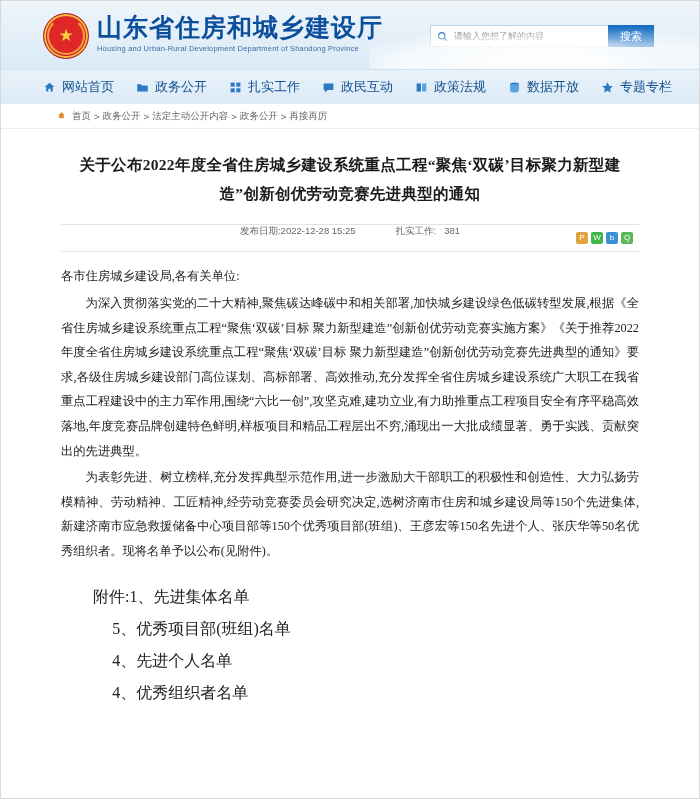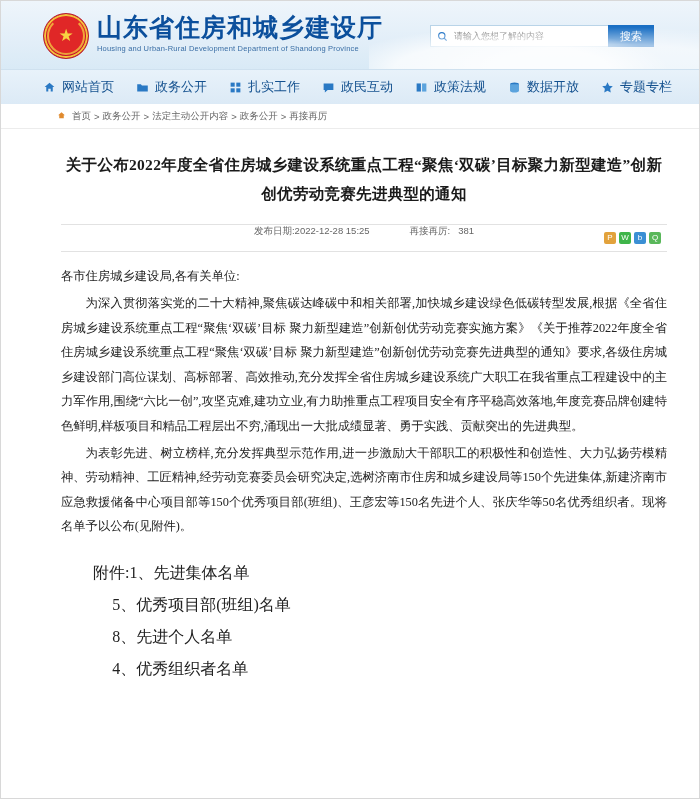--- a/index.html
+++ b/index.html
@@ -157,21 +157,21 @@
     font-size: 9.5px;
     color: #666;
     border-bottom: 1px solid #ececec;
     gap: 3px;
   }
   .breadcrumb .home-ico { color: #e08a2e; margin-right: 3px; }
   .breadcrumb a { color: #666; text-decoration: none; }
 
   
   .article {
-    padding: 22px 32px 0 60px;
+    padding: 22px 60px 0 60px;
   }
   .doc-title {
     font-family: "Liberation Serif", serif;
     font-weight: bold;
     font-size: 15.5px;
     color: #1a1a1a;
     text-align: center;
     line-height: 1.85;
     letter-spacing: 0.3px;
   }
@@ -338,21 +338,21 @@
   </div>
 
   <div class="article">
     <div class="doc-title">关于公布2022年度全省住房城乡建设系统重点工程“聚焦‘双碳’目标聚力新型建造”创新创优劳动竞赛先进典型的通知</div>
 
     <div class="meta-row">
       <span>
         <span>发布日期:</span><span>2022-12-28 15:25</span>
       </span>
       <span>
-        <span>再接再厉:</span>&nbsp;&nbsp;&nbsp;<span class="count-num">381</span>
+        <span>扎实工作:</span>&nbsp;&nbsp;&nbsp;<span class="count-num">381</span>
       </span>
       <span class="share-icons">
         <i style="background:#e2a23c">P</i>
         <i style="background:#3fb54a">W</i>
         <i style="background:#3b8fd4">b</i>
         <i style="background:#59b75a">Q</i>
       </span>
     </div>
 
     <div class="body-text">
@@ -362,21 +362,21 @@
     </div>
 
     <div class="attach-list">
       <div class="row">
         <span>附件:</span><span>1、先进集体名单</span>
       </div>
       <div class="row" style="text-indent:3.2em">
         <span>5、优秀项目部(班组)名单</span>
       </div>
       <div class="row" style="text-indent:3.2em">
-        <span>8、先进个人名单</span>
+        <span>4、先进个人名单</span>
       </div>
       <div class="row" style="text-indent:3.2em">
         <span>4、优秀组织者名单</span>
       </div>
 
     </div>
 
   </div>
 </div>
 

